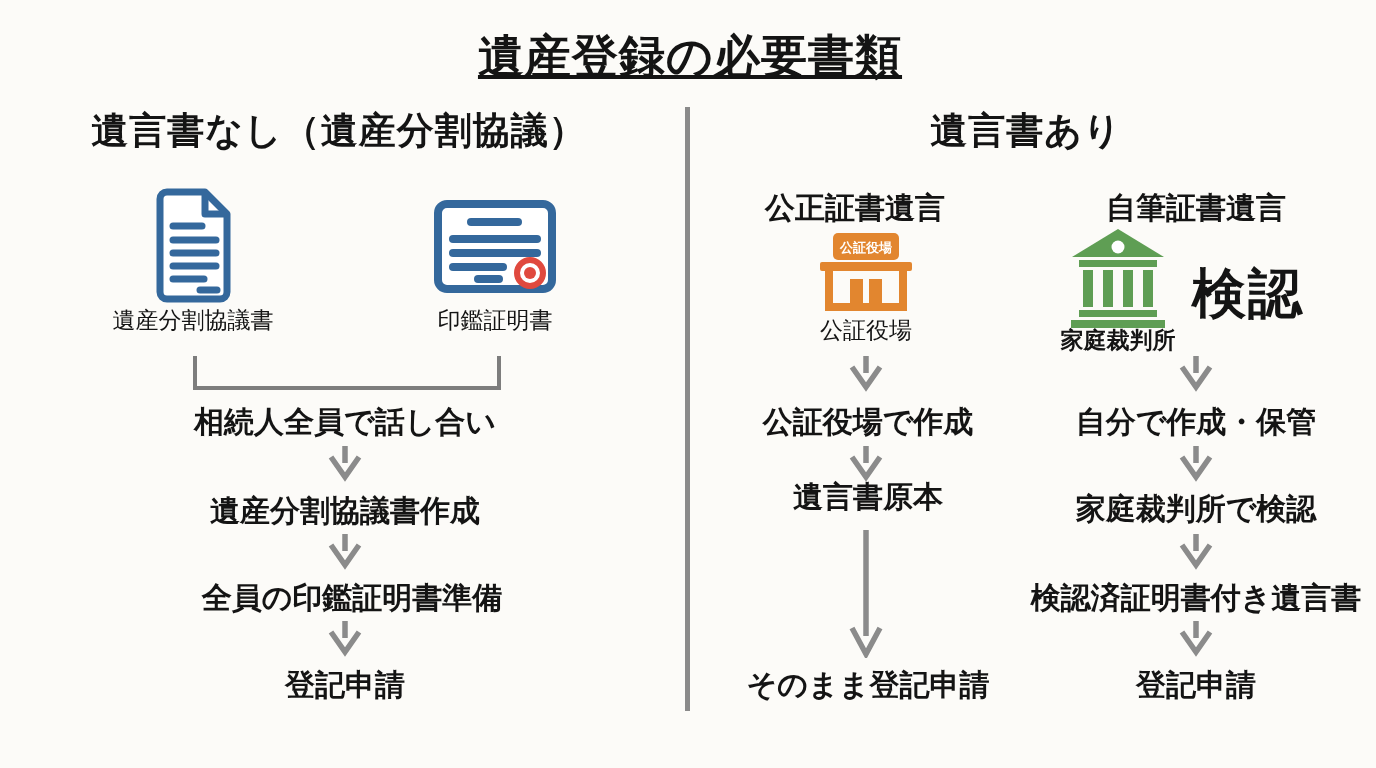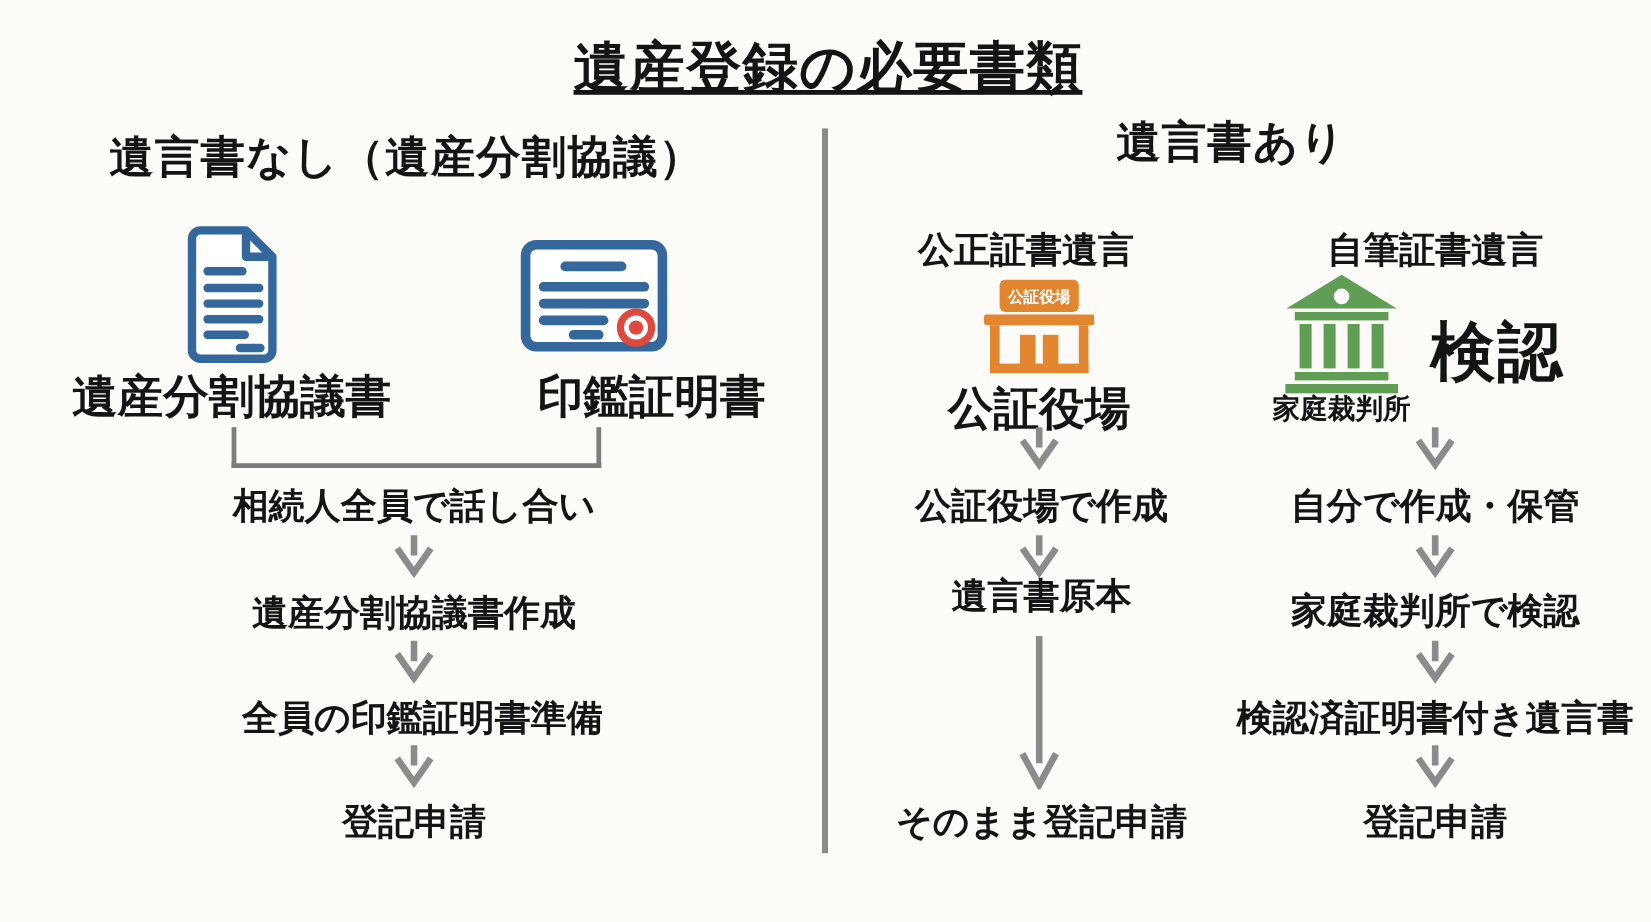--- a/index.html
+++ b/index.html
@@ -7,21 +7,21 @@
     width:1376px;height:768px;position:relative;overflow:hidden;
     background:#fcfbf8;
     font-family:"Liberation Sans","DejaVu Sans",sans-serif;
     color:#141414;
   }
   .abs{position:absolute;}
   .ctr{transform:translateX(-50%);white-space:nowrap;}
   .title{font-size:46px;font-weight:900;letter-spacing:1px;text-decoration:underline;}
   .sec-header{font-size:37px;font-weight:900;letter-spacing:1px;}
   .sub-header{font-size:30px;font-weight:900;}
-  .doc-label{font-size:38px;font-weight:700;}
+  .doc-label{font-size:23px;font-weight:400;}
   .step{font-size:30px;font-weight:800;}
   .small-label{font-size:23px;font-weight:800;}
   .kennin{font-size:54px;font-weight:900;letter-spacing:2px;}
   .divider{width:5px;background:#8a8a8a;}
   .bracket{border-left:4px solid #7d7d7d;border-right:4px solid #7d7d7d;border-bottom:4px solid #7d7d7d;}
   svg{display:block;}
 </style>
 </head>
 <body>
 
@@ -55,21 +55,21 @@
       <line x1="20" y1="54" x2="104" y2="54"></line>
       <line x1="20" y1="68" x2="70" y2="68"></line>
       <line x1="45" y1="80" x2="66" y2="80"></line>
     </g>
     <circle cx="97" cy="74" r="13" fill="#ffffff" stroke="#e0493e" stroke-width="6"></circle>
     <circle cx="97" cy="74" r="6" fill="#e0493e"></circle>
   </svg>
 </div>
 
 <div class="abs ctr doc-label" style="left:193px;top:305px;">遺産分割協議書</div>
-<div class="abs ctr doc-label" style="left:495px;top:305px;margin-left:48px;">印鑑証明書</div>
+<div class="abs ctr doc-label" style="left:495px;top:305px;">印鑑証明書</div>
 
 <div class="abs bracket" style="left:193px;top:356px;width:300px;height:30px;"></div>
 
 <div class="abs ctr step" style="left:345px;top:402px;">相続人全員で話し合い</div>
 
 <div class="abs" style="left:325px;top:444px;">
   <svg width="40" height="38" viewBox="0 0 40 38" fill="none" stroke="#8b8b8b" stroke-width="5.5">
     <path d="M20 2 V19"></path>
       <path d="M6 13 L20 33 L34 13"></path>
   </svg>
@@ -88,21 +88,21 @@
 
 <div class="abs" style="left:325px;top:619px;">
   <svg width="40" height="38" viewBox="0 0 40 38" fill="none" stroke="#8b8b8b" stroke-width="5.5">
     <path d="M20 2 V19"></path>
       <path d="M6 13 L20 33 L34 13"></path>
   </svg>
 </div>
 
 <div class="abs ctr step" style="left:345px;top:665px;">登記申請</div>
 
-<div class="abs ctr sec-header" style="left:1026px;top:94px;">遺言書あり</div>
+<div class="abs ctr sec-header" style="left:1026px;top:106px;">遺言書あり</div>
 
 <div class="abs ctr sub-header" style="left:855px;top:188px;">公正証書遺言</div>
 
 <div class="abs" style="left:820px;top:233px;">
   <svg width="92" height="78" viewBox="0 0 92 78">
     <rect x="13" y="0" width="66" height="27" rx="5" fill="#e2862f"></rect>
     <text x="46" y="19" text-anchor="middle" fill="#ffffff" font-size="13" font-weight="bold">公証役場</text>
     <rect x="0" y="29" width="92" height="9" rx="2" fill="#e2862f"></rect>
     <rect x="5" y="38" width="8" height="40" fill="#e2862f"></rect>
     <rect x="79" y="38" width="8" height="40" fill="#e2862f"></rect>

